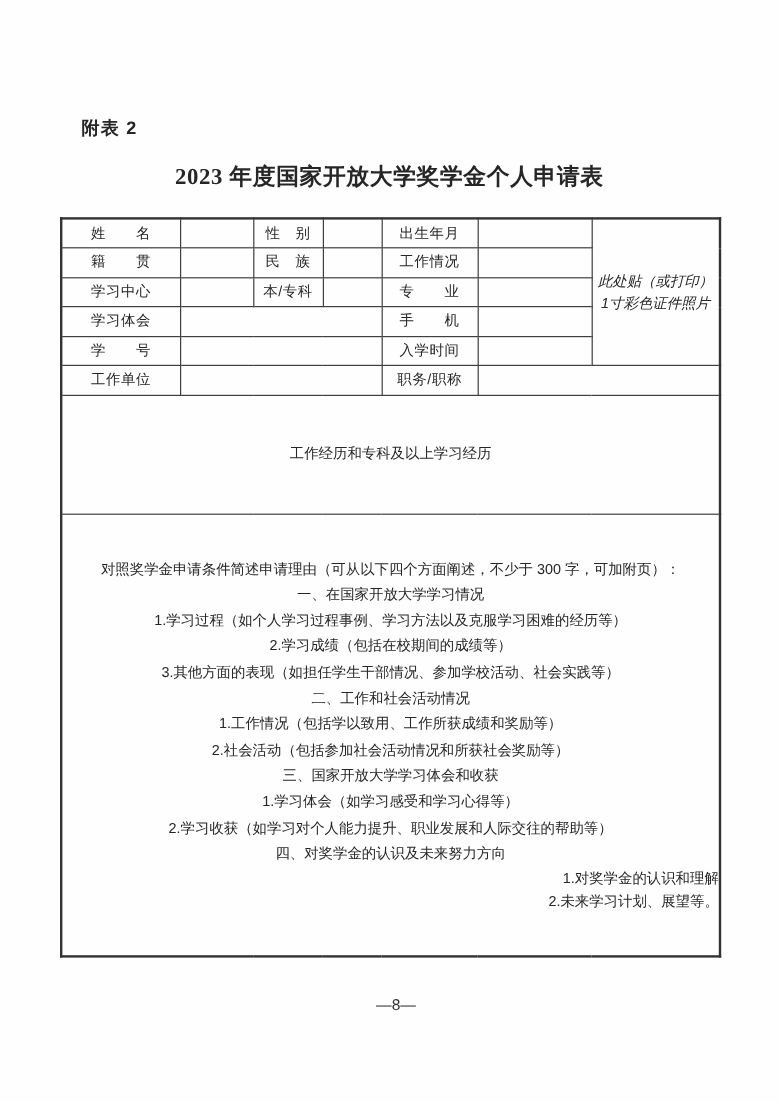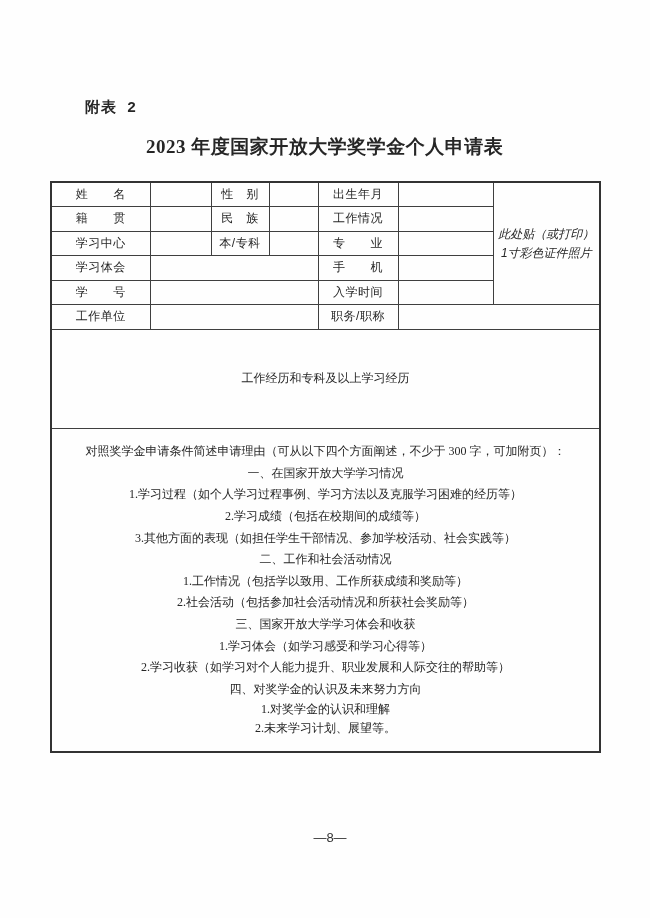--- a/index.html
+++ b/index.html
@@ -5,24 +5,23 @@
   html, body { margin:0; padding:0; }
   body {
     width:650px; height:918px;
     background:#fefefe;
     color:#262626;
     font-family:"Liberation Sans", sans-serif;
     position:relative;
     overflow:hidden;
   }
   .appendix-label {
-    position:absolute; left:85px; top:98px;
+    position:absolute; left:68px; top:98px;
     font-size:15px; font-weight:bold;
     letter-spacing:1px;
-    font-family:Liberation Mono, monospace;
   }
   .doc-title {
     position:absolute; left:50px; top:134px; width:549px;
     text-align:center;
     font-family:"Liberation Serif", serif;
     font-size:19px; font-weight:bold;
     letter-spacing:0.5px;
   }
   table.form-table {
     position:absolute; left:50px; top:181px;
@@ -46,26 +45,26 @@
     width:102px; margin:0 auto;
     line-height:19px;
     font-style:italic;
   }
   td.section-cell {
     text-align:left;
     vertical-align:top;
     padding:5px 8px 0 7px;
   }
   tr.exp-row { height:99px; }
-  tr.reason-row { height:324px;font-family:Liberation Serif, serif; }
+  tr.reason-row { height:369px; }
   .reason-line {
     line-height:21.6px;
     white-space:nowrap;
   }
-  .reason-line.tight { line-height:19px; }
+  .reason-line.tight { line-height:19px;text-align:right; }
   .page-number {
     position:absolute; left:0; top:830px; width:660px;
     text-align:center;
     font-size:13px;
     color:#333;
   }
 </style>
 </head>
 <body>
 

